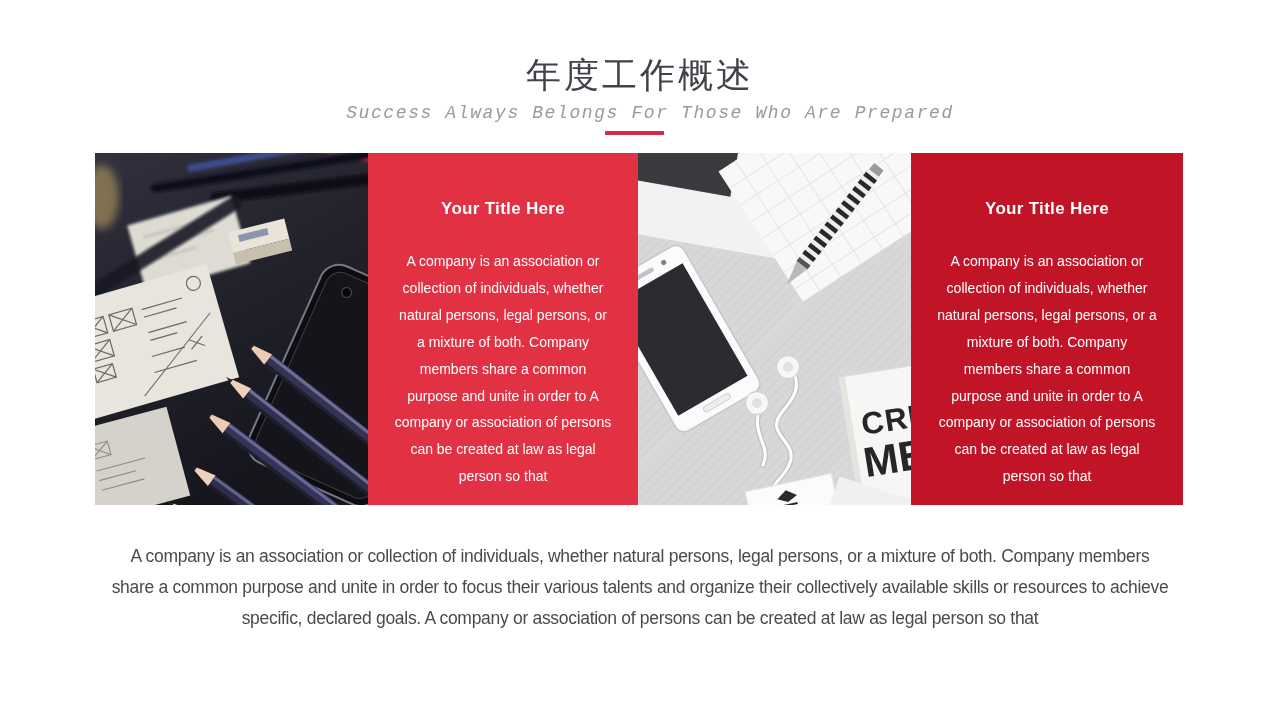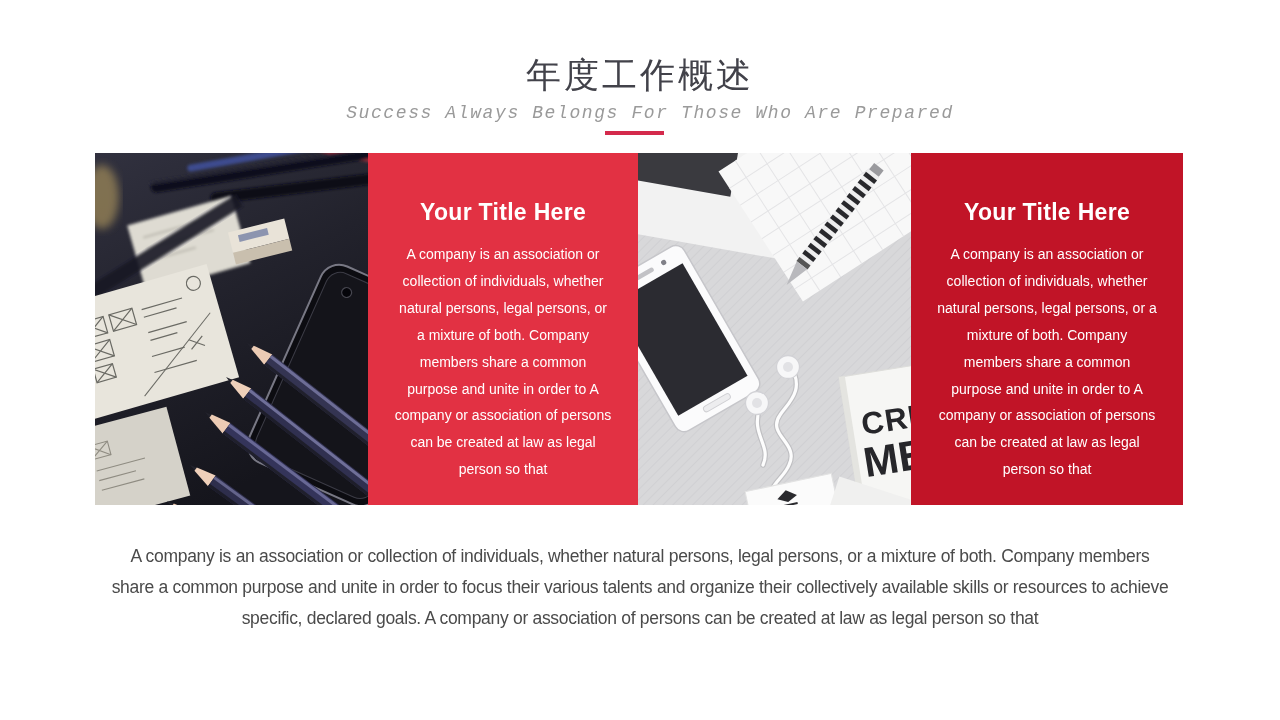--- a/index.html
+++ b/index.html
@@ -25,21 +25,21 @@
   .strip{position:absolute;left:95px;top:153px;width:1088px;height:352px;display:flex;}
   .photo-panel{position:relative;overflow:hidden;}
   .photo-panel.p1{width:273px;}
   .photo-panel.p2{width:273px;}
   .text-panel{
     width:270px;height:352px;color:#ffffff;text-align:center;box-sizing:border-box;
     padding:46px 26px 0 26px;
   }
   .text-panel.bright{background:#e23143;}
   .text-panel.dark{width:272px;background:#c11427;}
-  .card-title{margin:0 0 15px 0;font-size:23px;font-weight:700;letter-spacing:.3px;}
+  .card-title{margin:0 0 29px 0;font-size:17px;font-weight:700;letter-spacing:.3px;}
   .card-body{margin:0;font-size:14px;line-height:26.9px;font-weight:400;}
   
   .footer-paragraph{
     position:absolute;top:541px;left:50%;transform:translateX(-50%);
     width:1060px;text-align:center;color:#4a4a4a;
     font-size:17.5px;line-height:31px;letter-spacing:-0.3px;margin:0;
   }
   svg{display:block;}
 </style>
 </head>

